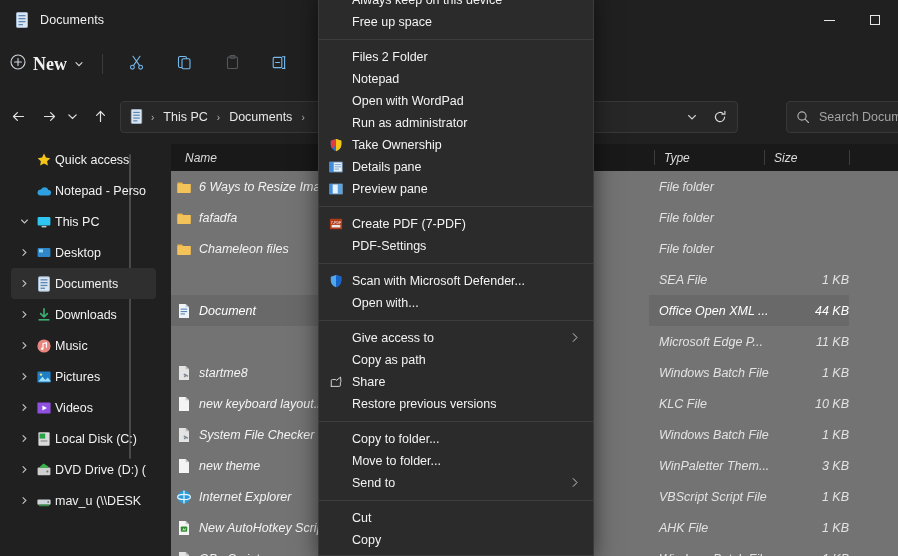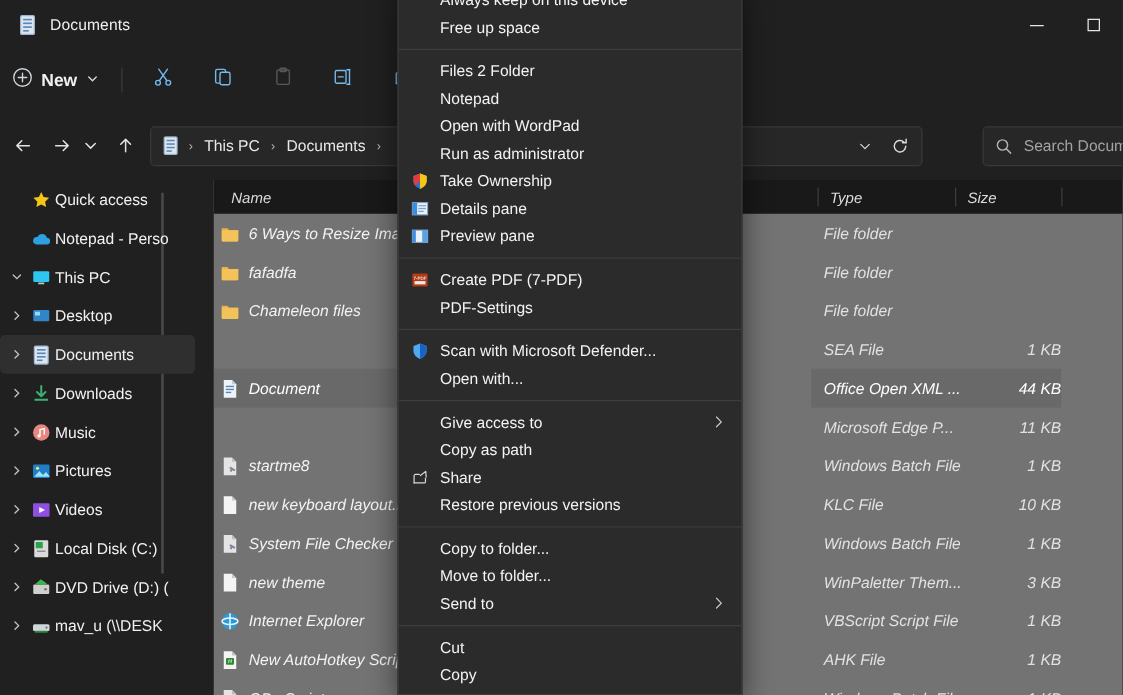--- a/index.html
+++ b/index.html
@@ -26,21 +26,21 @@
 
   
   .toolbar {
     position: absolute; left: 0; top: 40px; width: 898px; height: 48px;
     background: #202020; display: flex; align-items: center;
   }
   .tb-new {
     display: flex; align-items: center; gap: 7px;
     height: 32px; padding: 0 9px 0 6px; margin-left: 4px; border-radius: 4px;
   }
-  .tb-new-label { font-size: 14px; color: #f1f1f1; font-weight: 600; }
+  .tb-new-label { font-size: 18px; color: #f1f1f1; font-weight: 600; font-family: Liberation Serif, serif; }
   .tb-sep { width: 1px; height: 20px; background: #3a3a3a; margin: 0 9px; }
   .tb-icon {
     width: 36px; height: 32px; border-radius: 4px;
     display: flex; align-items: center; justify-content: center; margin: 0 6px;
   }
   .tb-icon.dim { opacity: .38; }
 
   
   .addrrow { position: absolute; left: 0; top: 88px; width: 898px; height: 56px; background: #202020; }
   .nav-btn { position: absolute; top: 100px; width: 32px; height: 32px; border-radius: 4px;
@@ -56,21 +56,21 @@
   .addr-refresh { width: 26px; height: 26px; display:flex; align-items:center; justify-content:center; border-radius:3px;}
   .search-box {
     position: absolute; left: 786px; top: 101px; width: 170px; height: 32px;
     background: #272727; border: 1px solid #383838; border-radius: 4px;
     display: flex; align-items: center; gap: 9px; padding-left: 9px; overflow: hidden;
   }
   .search-ph { font-size: 12.5px; color: #a3a3a3; white-space: nowrap; }
 
   
   .content { position: absolute; left: 0; top: 144px; width: 898px; height: 412px; background: #202020; }
-  .navpane { position: absolute; left: 0; top: 0; width: 160px; height: 412px; background: #202020; overflow: hidden; }
+  .navpane { position: absolute; left: 0; top: 0; width: 160px; height: 412px; background: #202020; overflow: hidden; padding-left: 11px; }
   .navpane-scroll { position: absolute; right: 29px; top: 10px; width: 2px; height: 305px; background: #4a4a4a; border-radius: 1px; }
   .nav-item { position: relative; height: 31px; display: flex; align-items: center; margin: 0 4px 0 0; border-radius: 4px; padding-left: 4px; }
   .nav-item.selected { background: #2f2f2f; }
   .nav-chev { width: 18px; display: flex; align-items: center; justify-content: center; flex: 0 0 18px; }
   .nav-ico { width: 22px; flex: 0 0 22px; display: flex; align-items: center; justify-content: center; }
   .nav-label { font-size: 12.5px; color: #f2f2f2; white-space: nowrap; overflow: hidden; }
 
   .listpane { position: absolute; left: 171px; top: 0; width: 738px; height: 412px; background: #737373; overflow: hidden; font-style: italic; }
   .colhead { position: relative; height: 27px; background: #191919; }
   .colhead .ch { position: absolute; top: 0; height: 27px; display: flex; align-items: center; font-size: 12px; color: #dcdcdc; padding-left: 9px; }

